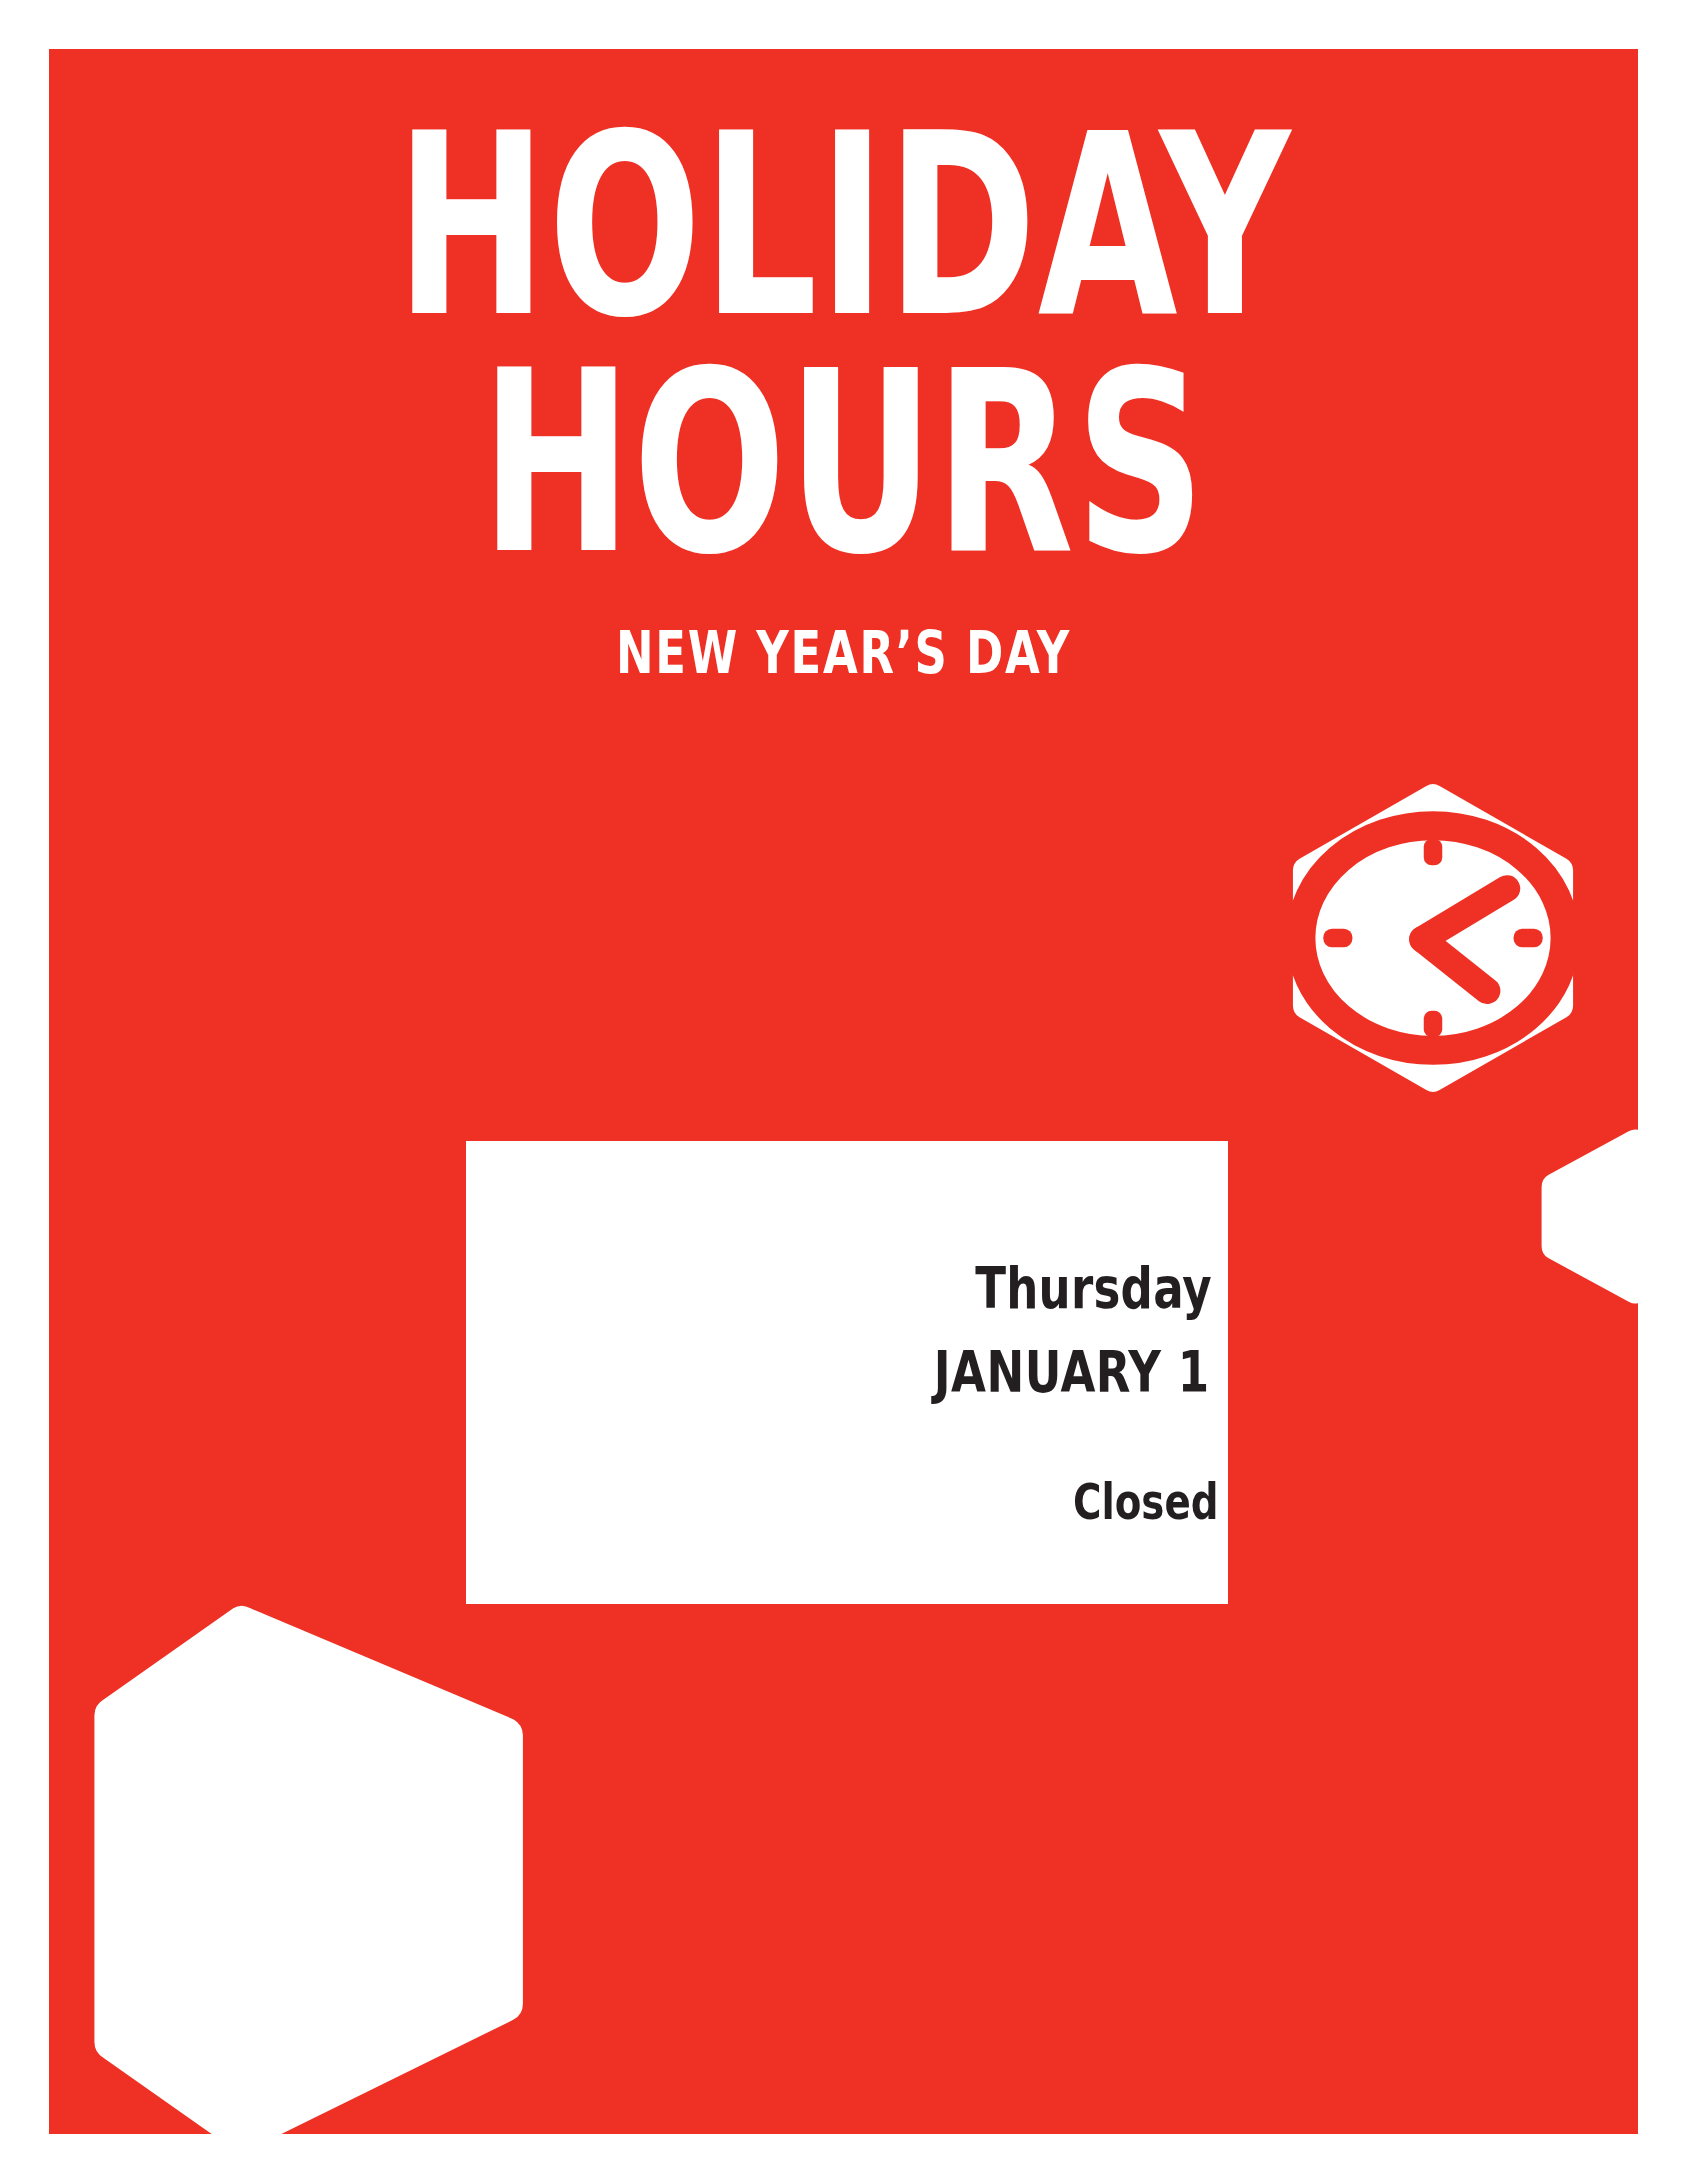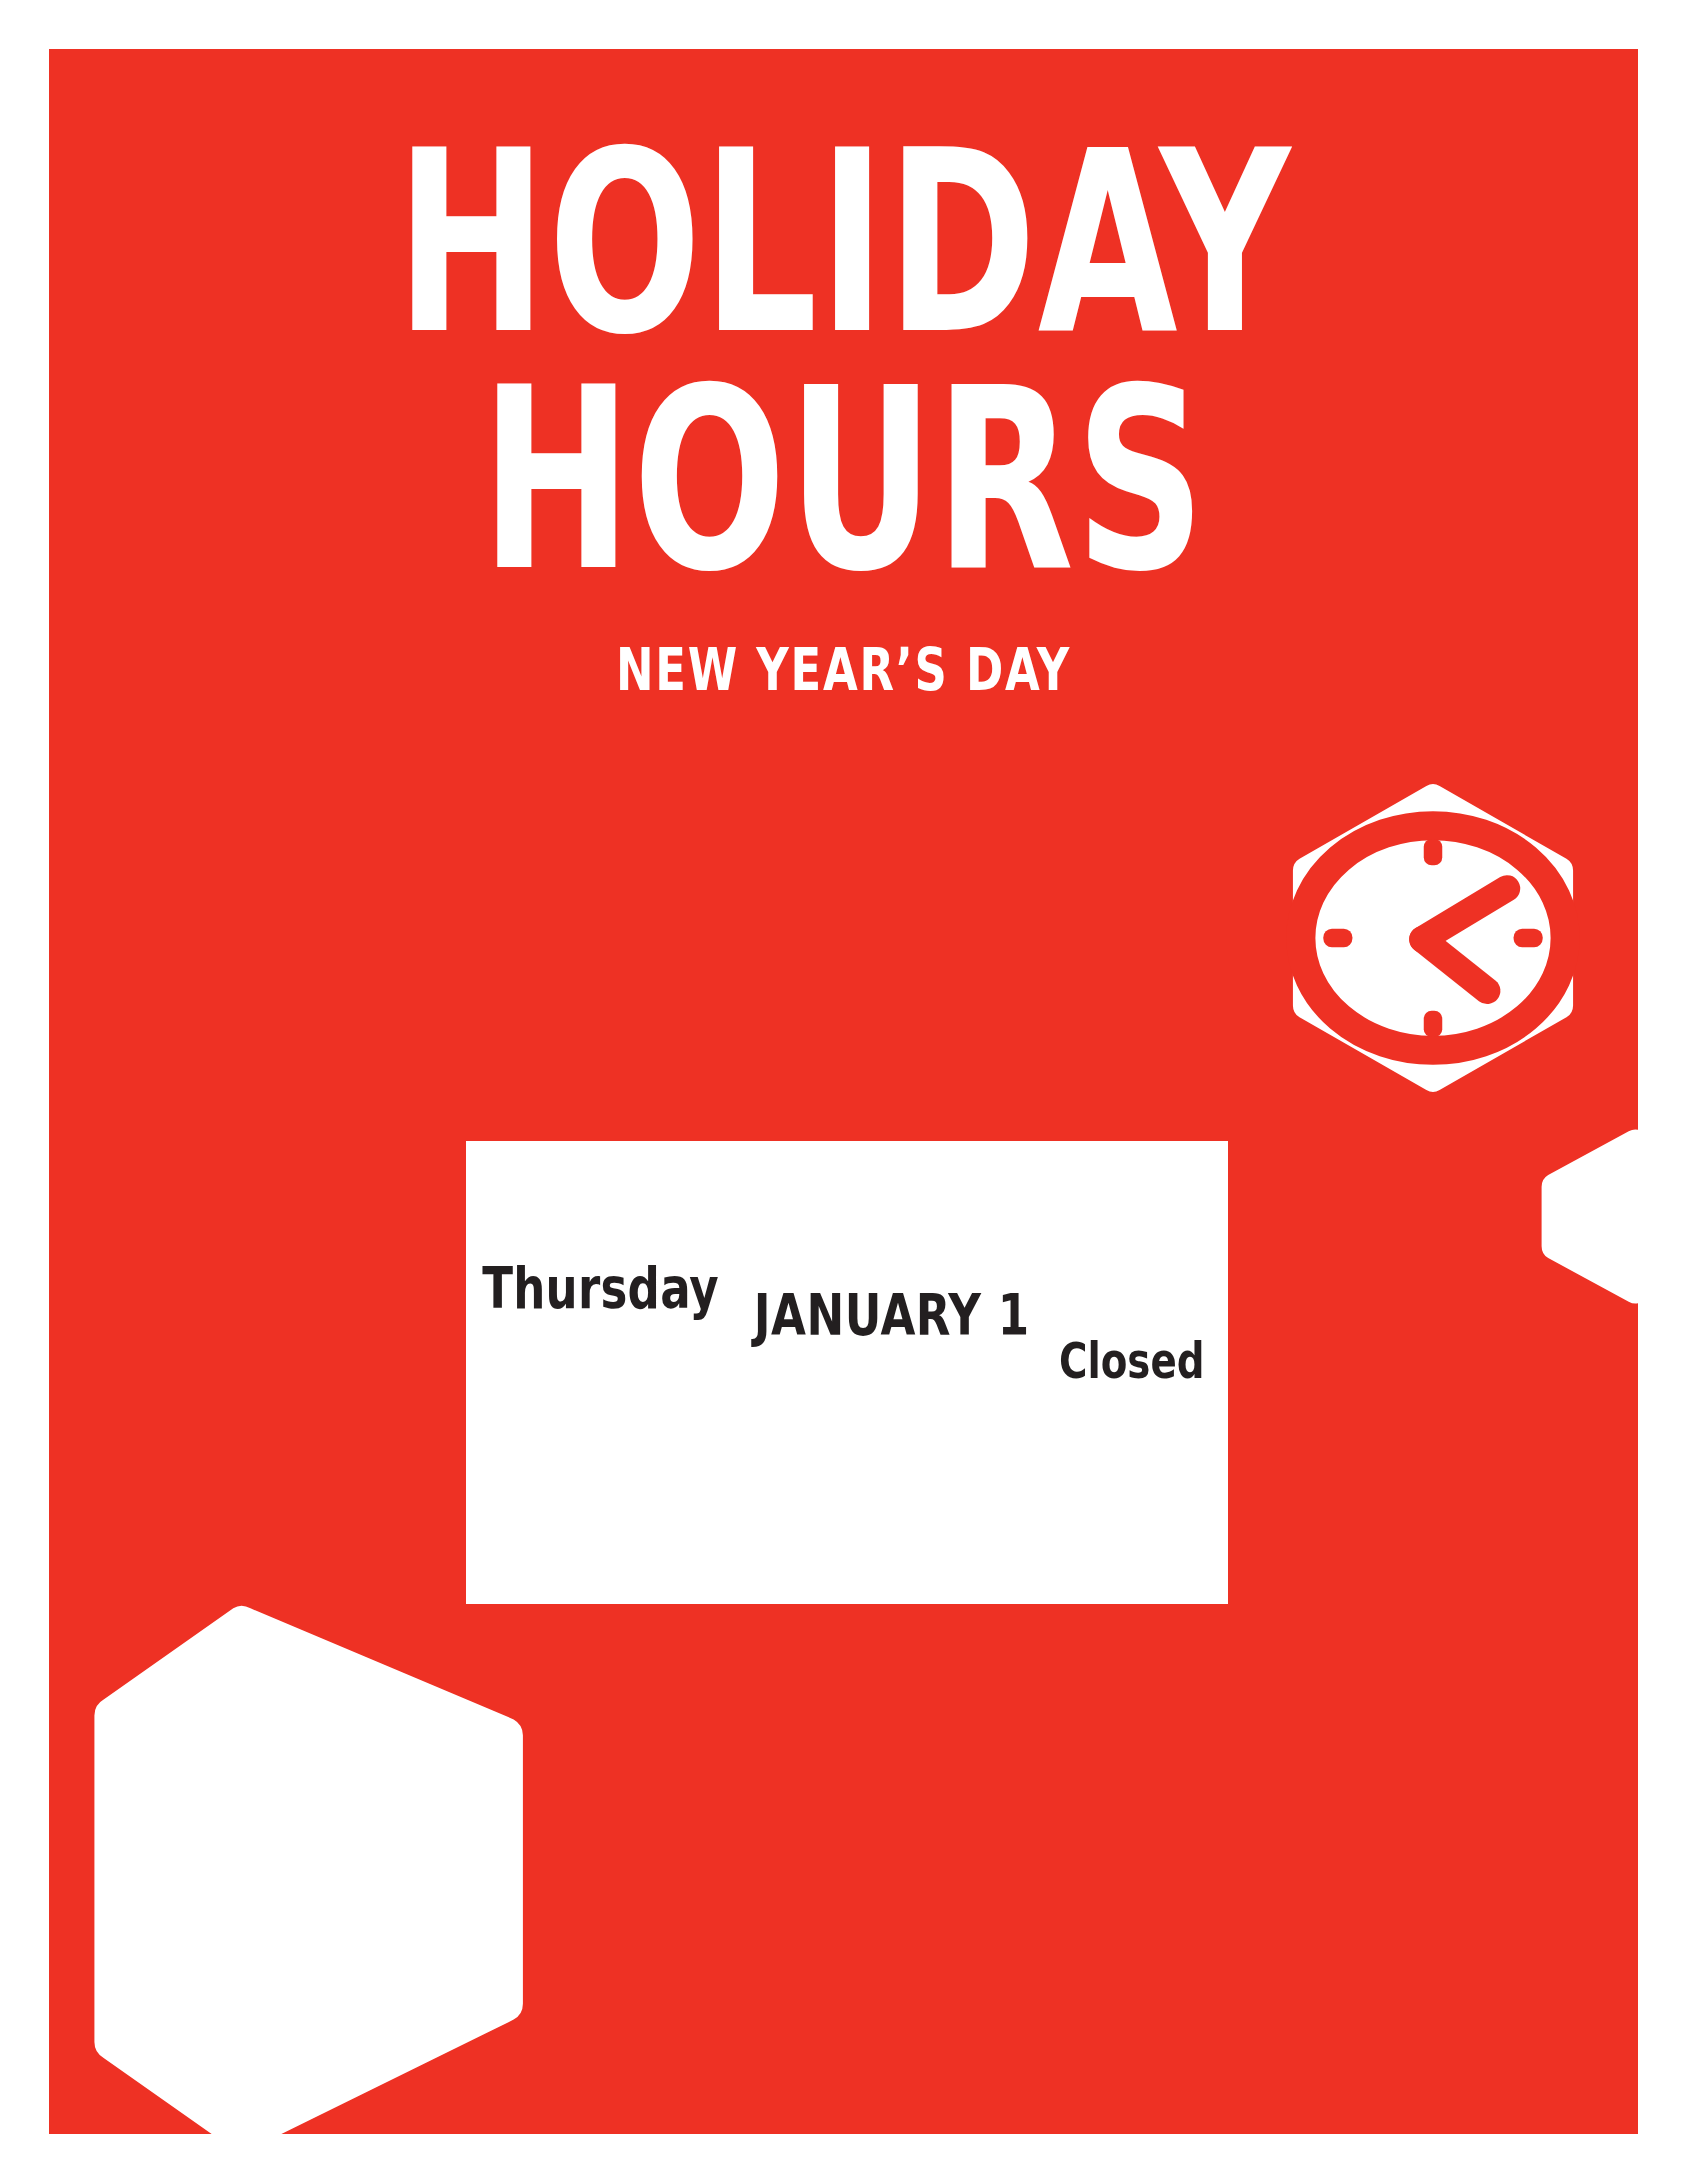--- a/index.html
+++ b/index.html
@@ -29,21 +29,21 @@
     width: 1589px;
     height: 2085px;
     background: var(--brand, #ee3124);
     overflow: hidden;
   }
 
   
   .title-block {
     position: absolute;
     left: 0;
-    top: 76px;
+    top: 59px;
     width: 1589px;
     text-align: center;
     pointer-events: none;
   }
   .title-line {
     display: block;
     color: #ffffff;
     font-family: "Liberation Sans Narrow", "DejaVu Sans Condensed", "Liberation Sans", sans-serif;
     font-weight: 700;
     font-size: 251px;
@@ -93,22 +93,22 @@
 
   
   .info-card {
     position: absolute;
     left: 417px;   
     top: 1092px;   
     width: 762px;
     height: 463px;
     background: #ffffff;
     display: flex;
-    flex-direction: row;
-    align-items: flex-start;
+    flex-direction: column;
+    align-items: flex-end;
     justify-content: flex-start;
     box-sizing: border-box;
     padding-top: 119px;
   }
   .card-day {
     color: #231f20;
     font-family: "Liberation Sans Narrow", "DejaVu Sans Condensed", "Liberation Sans", sans-serif;
     font-weight: 700;
     font-size: 57px;
     line-height: 1;

